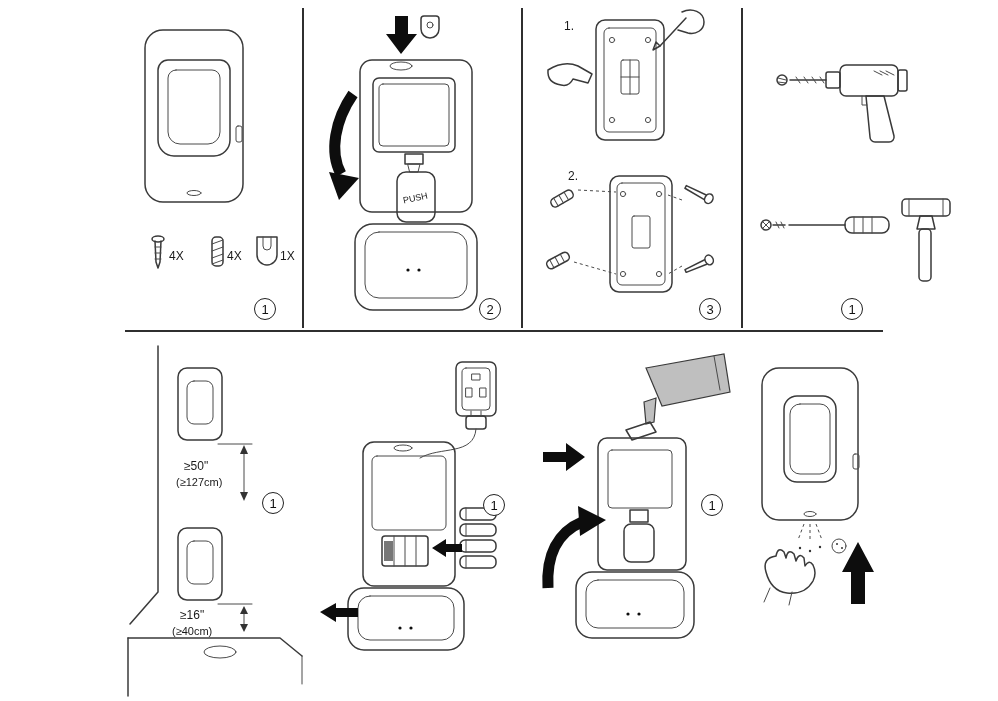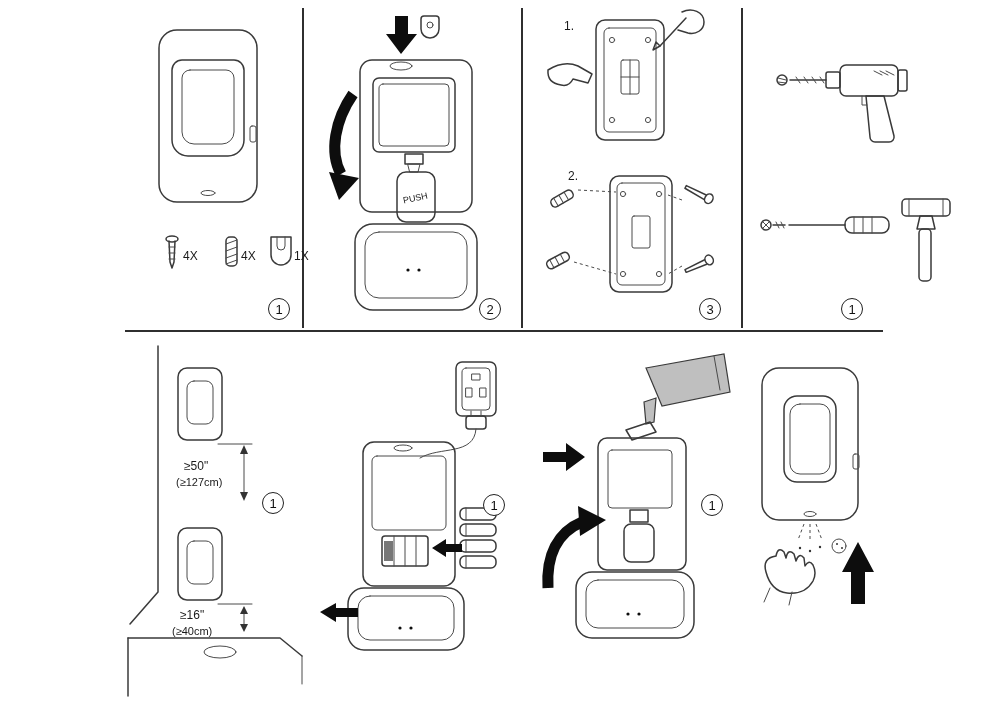--- a/index.html
+++ b/index.html
@@ -24,21 +24,21 @@
 </head>
 <body>
 
 <div class="sheet">
 
   <div class="divider" style="left:302px; top:8px; width:1.5px; height:320px;"></div>
   <div class="divider" style="left:521px; top:8px; width:1.5px; height:320px;"></div>
   <div class="divider" style="left:741px; top:8px; width:1.5px; height:320px;"></div>
   <div class="divider" style="left:125px; top:330px; width:758px; height:1.5px;"></div>
 
-  <div class="panel" style="left:134px; top:8px; width:175px; height:322px;">
+  <div class="panel" style="left:120px; top:8px; width:175px; height:322px;">
     <svg width="175" height="322" viewBox="0 0 175 322">
       <g>
         <rect class="ln" x="25" y="22" width="98" height="172" rx="18"></rect>
         <path class="ln" d="M48,52 h52 a10,10 0 0 1 10,10 v70 a16,16 0 0 1 -16,16 h-40 a16,16 0 0 1 -16,-16 v-70 a10,10 0 0 1 10,-10 z"></path>
         <path class="lnthin" d="M56,62 h36 a8,8 0 0 1 8,8 v54 a12,12 0 0 1 -12,12 h-28 a12,12 0 0 1 -12,-12 v-54 a8,8 0 0 1 8,-8 z"></path>
         <rect class="lnthin" x="116" y="118" width="6" height="16" rx="2"></rect>
         <ellipse class="lnthin" cx="74" cy="185" rx="7" ry="2.5"></ellipse>
       </g>
       <g>
         <ellipse class="ln" cx="38" cy="231" rx="6" ry="3"></ellipse>

